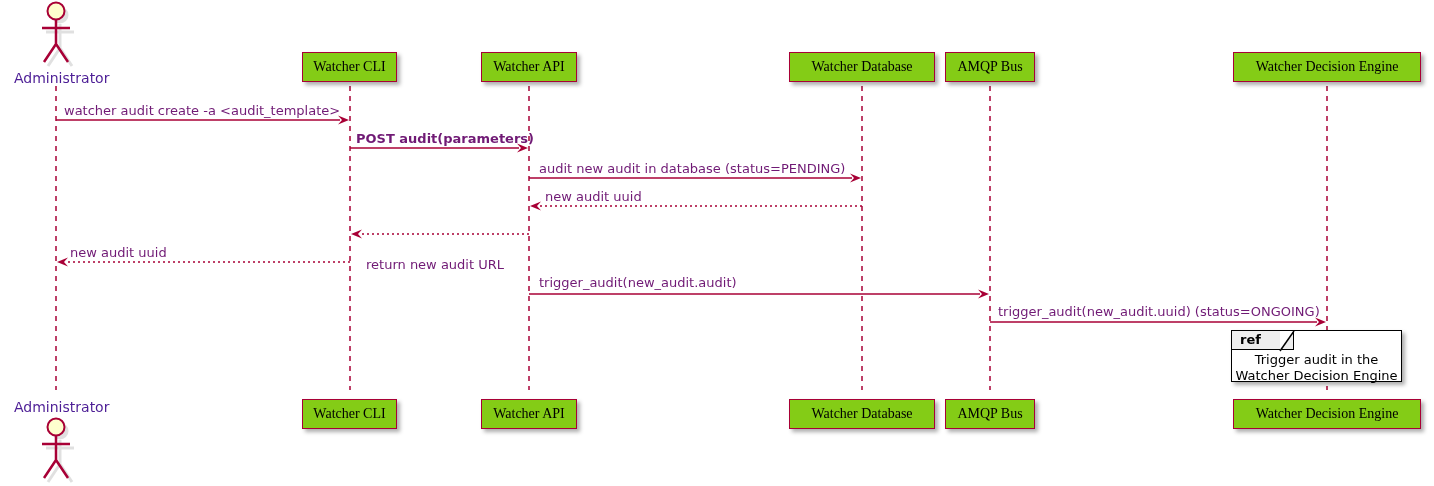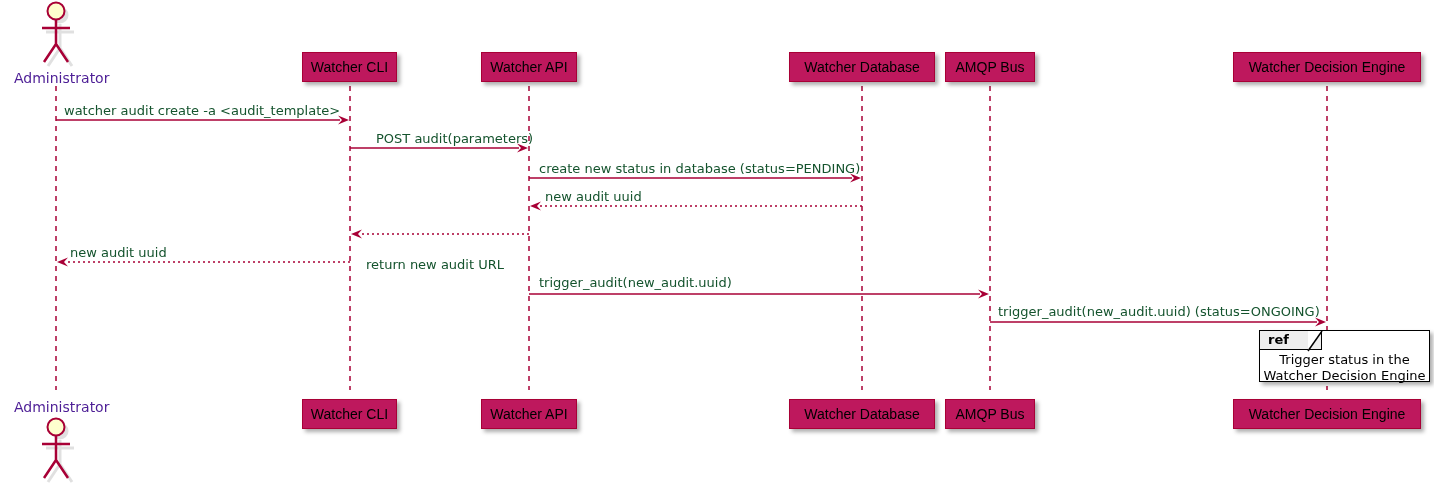--- a/index.html
+++ b/index.html
@@ -24,34 +24,34 @@
     position: absolute;
     left: 0;
     top: 0;
     width: 1434px;
     height: 486px;
   }
   .msg-label {
     position: absolute;
     font-family: "DejaVu Sans", sans-serif;
     font-size: 13px;
-    color: #14532d;
+    color: #701a75;
     white-space: nowrap;
     line-height: 15px;
   }
   .participant-box {
     position: absolute;
     box-sizing: border-box;
-    background: #be185d;
+    background: #84cc16;
     border: 1.5px solid #A80036;
     box-shadow: 3px 3px 4px rgba(0,0,0,0.32);
     display: flex;
     align-items: center;
     justify-content: center;
-    font-family: Liberation Sans, sans-serif;
+    font-family: Liberation Serif, serif;
     font-size: 14px;
     color: #000000;
     white-space: nowrap;
   }
   .actor-label {
     position: absolute;
     font-family: "DejaVu Sans", sans-serif;
     font-size: 14px;
     color: #4c1d95;
     white-space: nowrap;
@@ -181,34 +181,34 @@
       <div class="participant-box" style="left: 1233px; top: 52px; width: 188px; height: 30px;">
         <span>Watcher Decision Engine</span>
       </div>
       <div class="participant-box" style="left: 1233px; top: 399px; width: 188px; height: 30px;">
         <span>Watcher Decision Engine</span>
       </div>
     </div>
 
   <div id="labels-layer">
       <div class="msg-label" style="left: 64px; top: 103px;">watcher audit create -a &lt;audit_template&gt;</div>
-      <div class="msg-label" style="left: 376px; top: 131px;">POST audit(parameters)</div>
-      <div class="msg-label" style="left: 539px; top: 161px;">create new status in database (status=PENDING)</div>
+      <div class="msg-label" style="left: 356px; top: 131px; font-weight: bold;">POST audit(parameters)</div>
+      <div class="msg-label" style="left: 539px; top: 161px;">audit new audit in database (status=PENDING)</div>
       <div class="msg-label" style="left: 545px; top: 189px;">new audit uuid</div>
       <div class="msg-label" style="left: 366px; top: 217px; margin-top: 40px;">return new audit URL</div>
       <div class="msg-label" style="left: 70px; top: 245px;">new audit uuid</div>
-      <div class="msg-label" style="left: 539px; top: 275px;">trigger_audit(new_audit.uuid)</div>
+      <div class="msg-label" style="left: 539px; top: 275px;">trigger_audit(new_audit.audit)</div>
       <div class="msg-label" style="left: 998px; top: 304px; text-align: right;">trigger_audit(new_audit.uuid) (status=ONGOING)</div>
     </div>
 
-  <div class="ref-frame" id="ref-frame" style="left: 1259px; top: 330px; width: 171px; height: 52px;">
+  <div class="ref-frame" id="ref-frame" style="left: 1231px; top: 330px; width: 171px; height: 52px;">
     <div class="ref-tab" id="ref-tab" style="width: 62px;">ref</div>
     <svg id="ref-tab-fold" style="position:absolute;left:0;top:0;" width="80" height="22" viewBox="0 0 80 22" xmlns="http://www.w3.org/2000/svg">
       <path d="M48,0 L62,0 L48,20 Z" fill="#FFFFFF" stroke="none"></path>
       <path d="M62,0 L48,20" stroke="#000000" stroke-width="1.5" fill="none"></path>
     </svg>
     <div class="ref-body" id="ref-body">
-        <div>Trigger status in the</div>
+        <div>Trigger audit in the</div>
         <div>Watcher Decision Engine</div>
       </div>
   </div>
 
 </div>
 
 </body></html>

